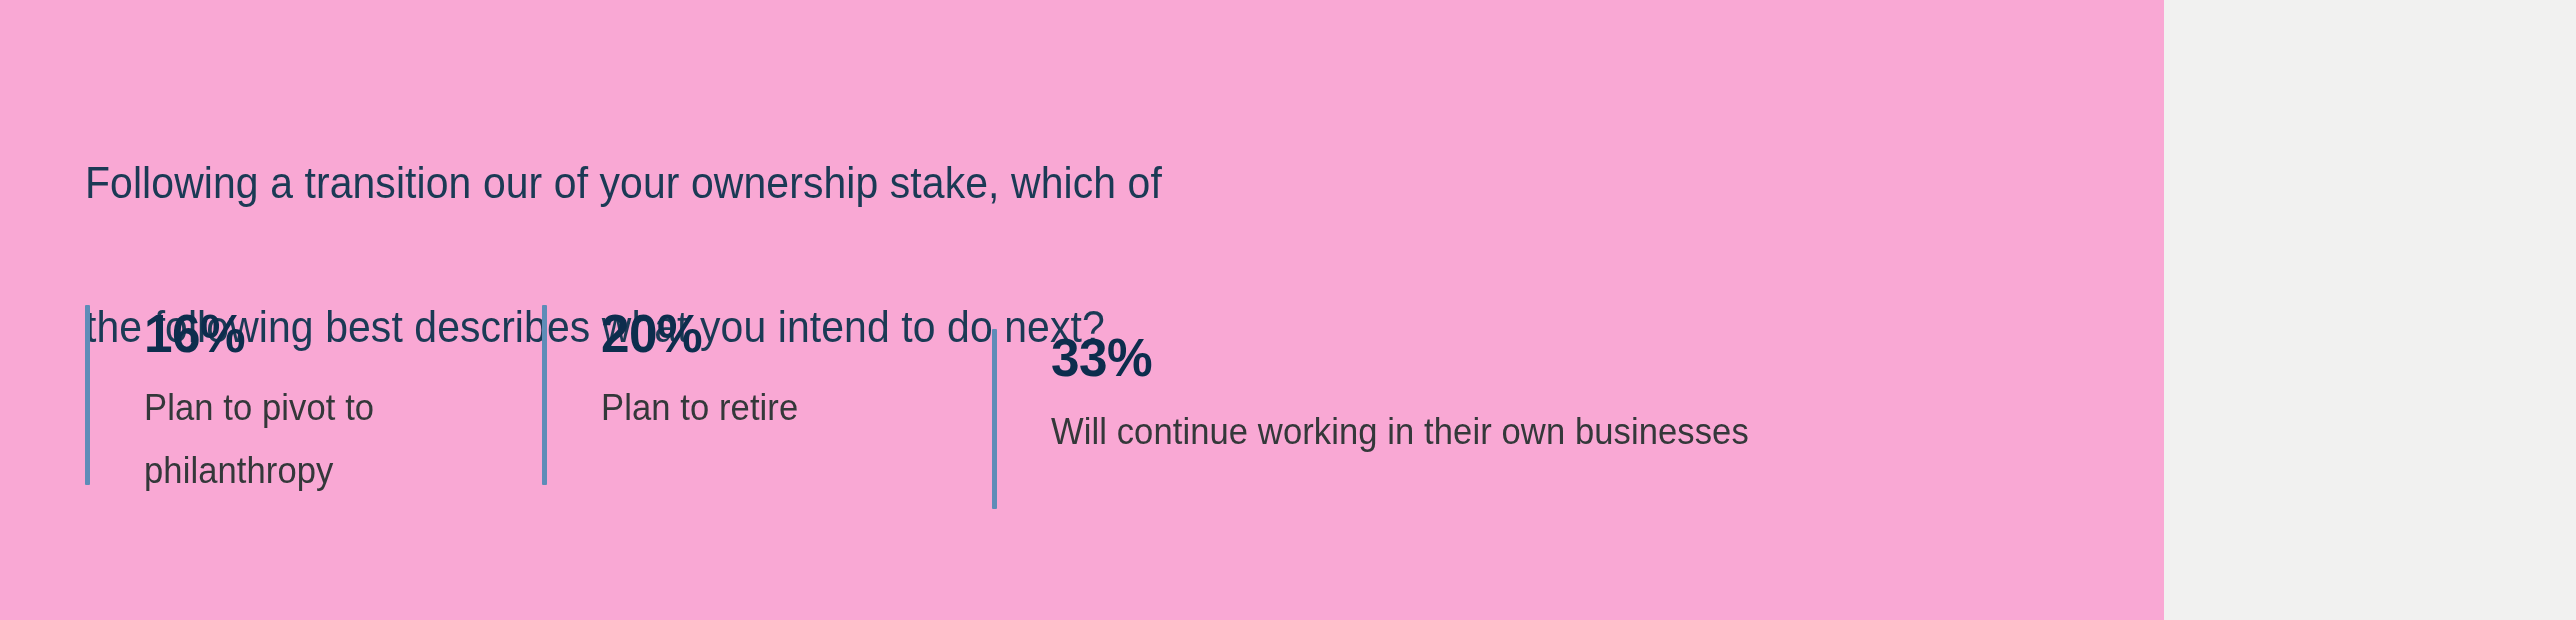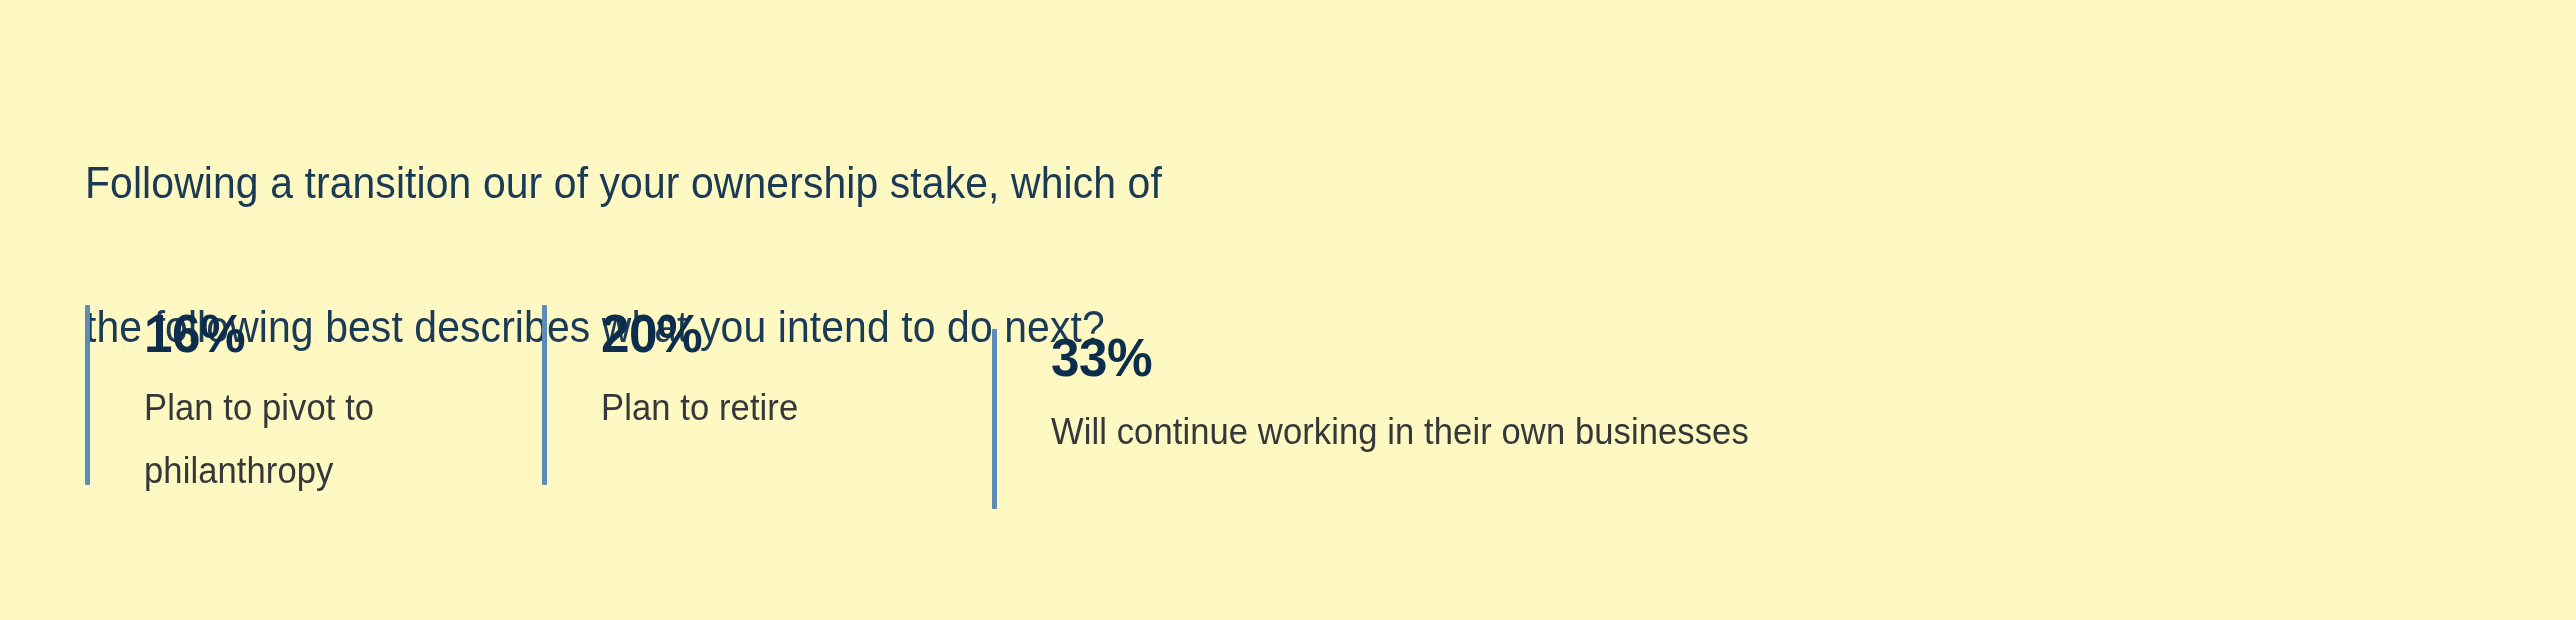--- a/index.html
+++ b/index.html
@@ -9,23 +9,23 @@
   body {
     width: 2576px;
     height: 620px;
     background: #f1f1f0;
     font-family: "Liberation Sans", sans-serif;
     overflow: hidden;
   }
 
   .infographic {
     position: relative;
-    width: 2576px;
+    width: 2164px;
     height: 620px;
-    background: #fef9c3;
+    background: #f9a8d4;
     box-sizing: border-box;
   }
 
   
   .question {
     position: absolute;
     left: 85px;
     top: 75px;
     width: 1640px;
     color: #1b3a55;

